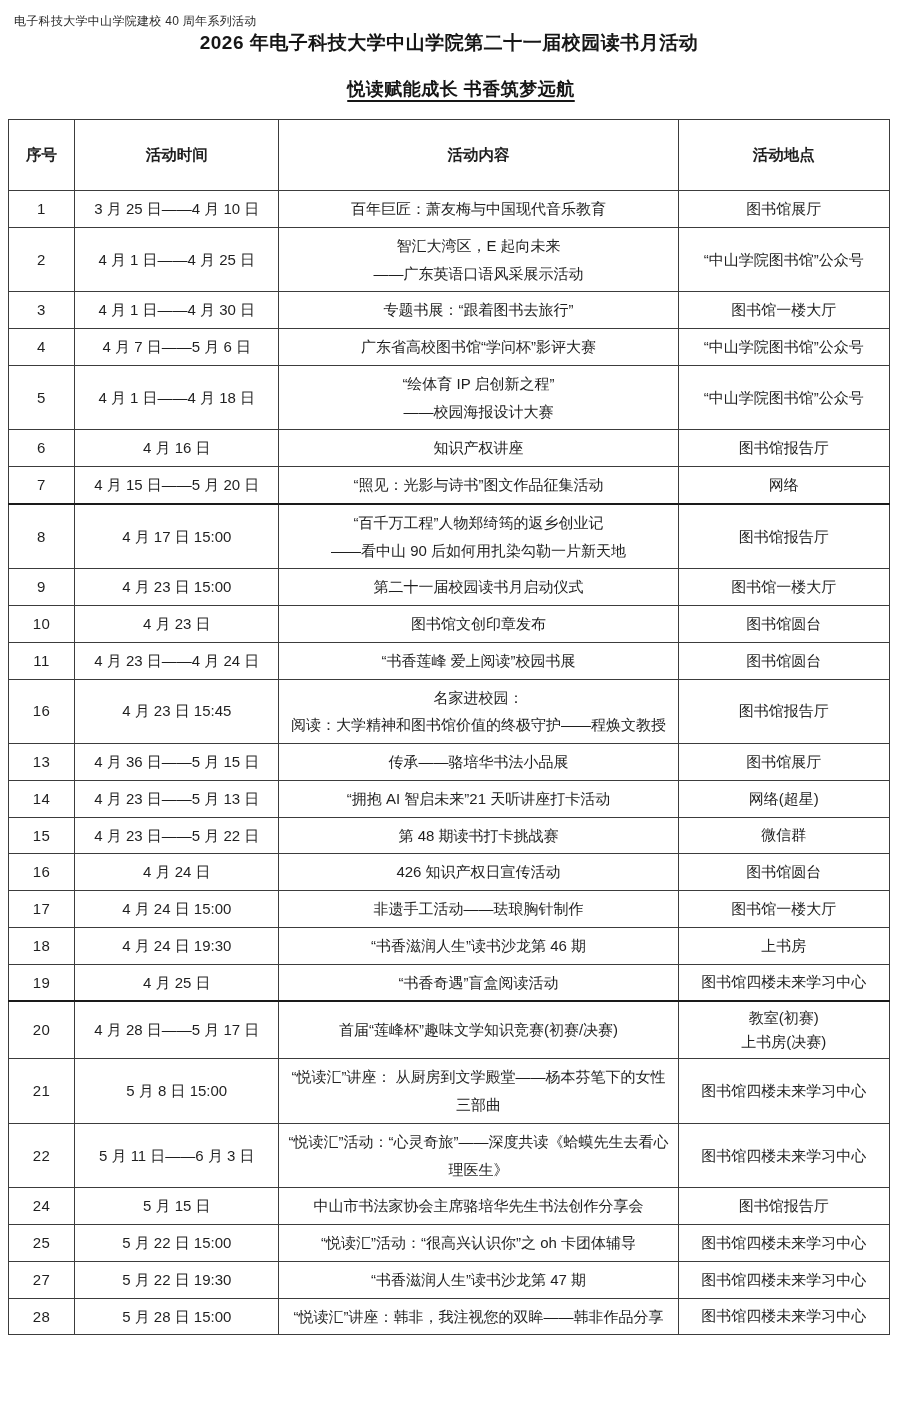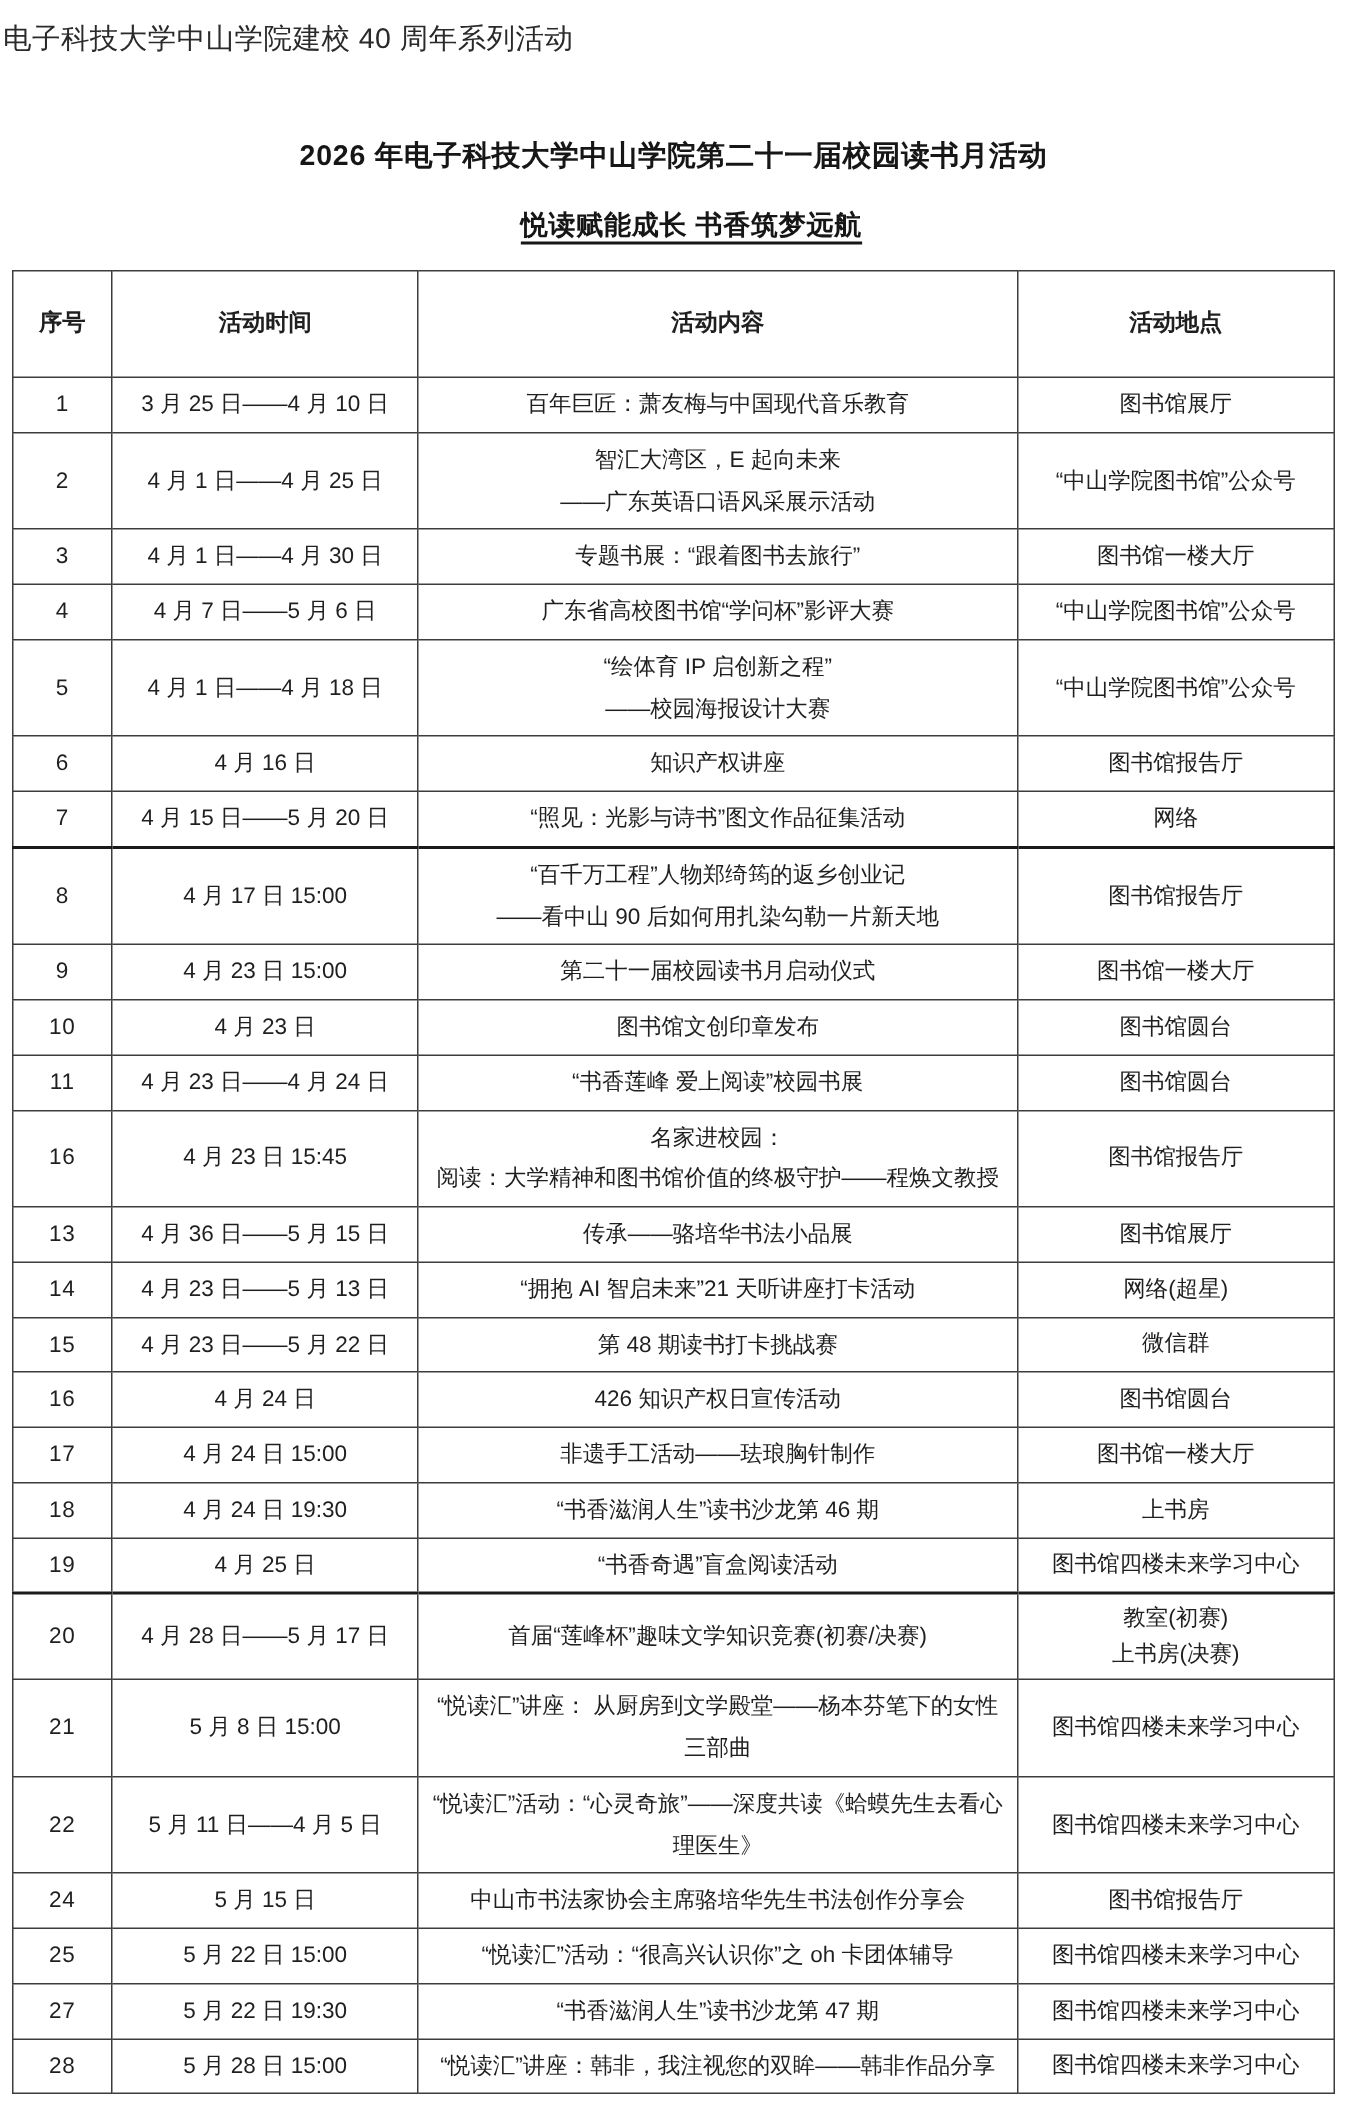--- a/index.html
+++ b/index.html
@@ -4,27 +4,26 @@
 <style>
   html,body{margin:0;padding:0;}
   body{
     width:898px;height:1409px;
     background:#ffffff;
     font-family:"Liberation Sans","DejaVu Sans",sans-serif;
     color:#1f1f1f;
     overflow:hidden;
   }
   .top-note{
-    padding:13px 0 0 2px;
-    font-size:19px;
+    padding:13px 0 0 14px;
+    font-size:12px;
     color:#2a2a2a;
     letter-spacing:0.3px;
   }
   .doc-title{
-    margin-top:52px;
     text-align:center;
     font-size:19px;
     font-weight:700;
     letter-spacing:0.5px;
     color:#161616;
   }
   .doc-subtitle{
     margin-top:21px;
     text-align:center;
     font-size:18px;
@@ -302,21 +301,21 @@
         <td>5 月 8 日 15:00</td>
         <td>
           <div class="content-line">“悦读汇”讲座： 从厨房到文学殿堂——杨本芬笔下的女性三部曲</div>
         </td>
         <td class="loc">
           <div class="location-line">图书馆四楼未来学习中心</div>
         </td>
       </tr>
       <tr>
         <td class="num">22</td>
-        <td>5 月 11 日——4 月 5 日</td>
+        <td>5 月 11 日——6 月 3 日</td>
         <td>
           <div class="content-line">“悦读汇”活动：“心灵奇旅”——深度共读《蛤蟆先生去看心理医生》</div>
         </td>
         <td class="loc">
           <div class="location-line">图书馆四楼未来学习中心</div>
         </td>
       </tr>
       <tr>
         <td class="num">24</td>
         <td>5 月 15 日</td>

